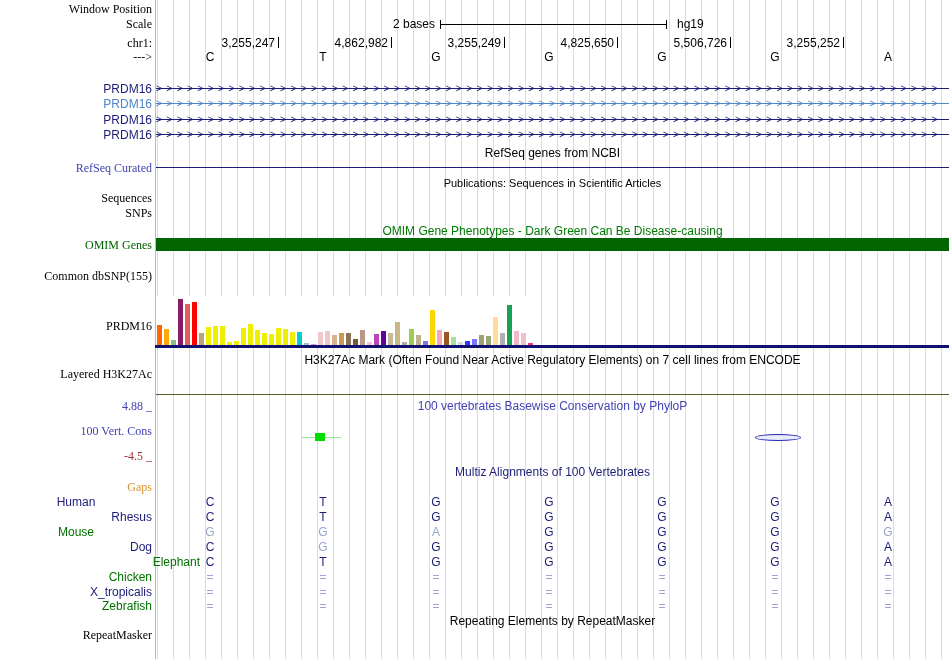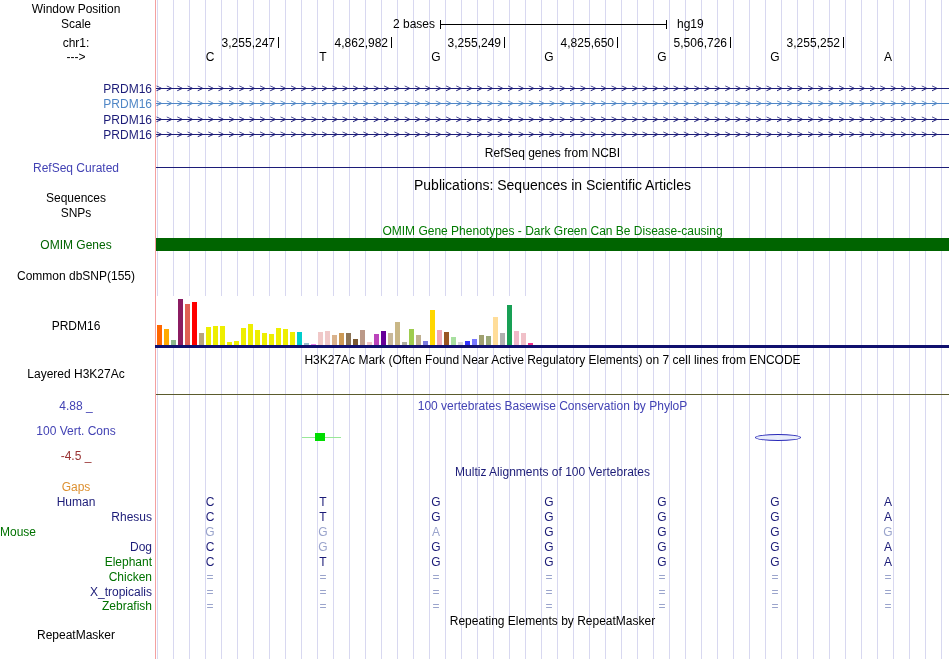--- a/index.html
+++ b/index.html
@@ -1,39 +1,39 @@
 <!DOCTYPE html>
 <html style="--navy: #1c1c78; --linkblue: #4242b4; --altblue: #4f86c6; --greenlabel: #007200; --omimgreen: #006400; --omimtitle: #007a00; --orange: #dd9030; --maroon: #993333; --muted: #9aa4cc; --grid: #d8d8f0; --pink: #f4a0a0; --olive: #5b5b2d; --gtexbase: #10106e; --consline: #98e898; --consbox: #00dd00; --consblue: #2929b8;"><head>
 <meta charset="utf-8">
 <style>
   html,body{margin:0;padding:0;background:#fff;}
   #browser{position:relative;width:950px;height:659px;background:#fff;overflow:hidden;
            font-family:"Liberation Sans",sans-serif;font-size:12px;color:#000;}
   .abs{position:absolute;}
-  .lbl{position:absolute;left:0;width:152px;text-align:center;white-space:nowrap;}
+  .lbl{position:absolute;left:0;width:152px;text-align:right;white-space:nowrap;font-family:Liberation Serif, serif;}
   .title{position:absolute;left:156px;width:793px;text-align:center;white-space:nowrap;}
   #hdr{position:absolute;left:356px;top:2px;font-size:13px;white-space:nowrap;}
   #hdr span{margin-right:14px;}
   #scale-val{position:absolute;left:156px;top:17px;width:279px;text-align:right;}
   #scale-bar{left:440px;top:24px;width:226px;height:1px;background:#000;}
   #scale-tick-l{left:440px;top:20px;width:1px;height:9px;background:#000;}
   #scale-tick-r{left:666px;top:20px;width:1px;height:9px;background:#000;}
   #scale-tag{position:absolute;left:677px;top:17px;}
   #pink-line{left:155px;top:0;width:1px;height:659px;background:var(--pink);}
   #lbl-winpos{top:2px} #lbl-scale{top:17px} #lbl-chrom{top:36px} #lbl-dir{top:50px}
   #lbl-refseq{top:161px;color:var(--linkblue);}
   #lbl-seqs{top:191px} #lbl-snps{top:206px}
   #lbl-omim{top:238px;color:var(--omimgreen);}
   #lbl-dbsnp{top:269px} #lbl-gtex{top:319px} #lbl-h3k{top:367px}
   #lbl-consmax{top:399px;color:var(--linkblue);}
   #lbl-cons{top:424px;color:var(--linkblue);}
   #lbl-consmin{top:449px;color:var(--maroon);}
   #lbl-gaps{top:480px;color:var(--orange);}
   #lbl-rmsk{top:628px}
-  #t-gencode{top:67px} #t-refseq{top:146px} #t-pubs{top:177px;font-size:14px;}
+  #t-gencode{top:67px} #t-refseq{top:146px} #t-pubs{top:177px;font-size:11px;}
   #t-omim{top:224px;color:var(--omimtitle);}
   #t-dbsnp{top:255px} #t-gtex{top:286px} #t-h3k{top:353px}
   #t-phylop{top:399px;color:var(--linkblue);}
   #t-multiz{top:465px;color:var(--navy);}
   #t-rmsk{top:614px}
   #refseq-line{left:156px;top:167px;width:793px;height:1px;background:var(--navy);}
   #omim-bar{left:156px;top:238px;width:793px;height:13px;background:var(--omimgreen);}
   #gtex-box{left:156px;top:296px;width:384px;height:49px;background:#fff;}
   #gtex-base{left:155px;top:345px;width:794px;height:3px;background:var(--gtexbase);}
   #h3k-line{left:156px;top:394px;width:793px;height:1px;background:var(--olive);}
@@ -251,37 +251,37 @@
       <div style="position: absolute; left: 760px; top: 495px; width: 30px; text-align: center; color: rgb(28, 28, 120);">G</div>
       <div style="position: absolute; left: 873px; top: 495px; width: 30px; text-align: center; color: rgb(28, 28, 120);">A</div>
       <div style="position: absolute; left: 0px; top: 510px; width: 152px; text-align: right; color: rgb(28, 28, 120);">Rhesus</div>
       <div style="position: absolute; left: 195px; top: 510px; width: 30px; text-align: center; color: rgb(28, 28, 120);">C</div>
       <div style="position: absolute; left: 308px; top: 510px; width: 30px; text-align: center; color: rgb(28, 28, 120);">T</div>
       <div style="position: absolute; left: 421px; top: 510px; width: 30px; text-align: center; color: rgb(28, 28, 120);">G</div>
       <div style="position: absolute; left: 534px; top: 510px; width: 30px; text-align: center; color: rgb(28, 28, 120);">G</div>
       <div style="position: absolute; left: 647px; top: 510px; width: 30px; text-align: center; color: rgb(28, 28, 120);">G</div>
       <div style="position: absolute; left: 760px; top: 510px; width: 30px; text-align: center; color: rgb(28, 28, 120);">G</div>
       <div style="position: absolute; left: 873px; top: 510px; width: 30px; text-align: center; color: rgb(28, 28, 120);">A</div>
-      <div style="position: absolute; left: 0px; top: 525px; width: 152px; text-align: left; color: rgb(0, 114, 0);">Mouse</div>
+      <div style="position: absolute; left: 0px; top: 525px; width: 152px; text-align: center; color: rgb(0, 114, 0);">Mouse</div>
       <div style="position: absolute; left: 195px; top: 525px; width: 30px; text-align: center; color: rgb(154, 164, 204);">G</div>
       <div style="position: absolute; left: 308px; top: 525px; width: 30px; text-align: center; color: rgb(154, 164, 204);">G</div>
       <div style="position: absolute; left: 421px; top: 525px; width: 30px; text-align: center; color: rgb(154, 164, 204);">A</div>
       <div style="position: absolute; left: 534px; top: 525px; width: 30px; text-align: center; color: rgb(28, 28, 120);">G</div>
       <div style="position: absolute; left: 647px; top: 525px; width: 30px; text-align: center; color: rgb(28, 28, 120);">G</div>
       <div style="position: absolute; left: 760px; top: 525px; width: 30px; text-align: center; color: rgb(28, 28, 120);">G</div>
       <div style="position: absolute; left: 873px; top: 525px; width: 30px; text-align: center; color: rgb(154, 164, 204);">G</div>
       <div style="position: absolute; left: 0px; top: 540px; width: 152px; text-align: right; color: rgb(28, 28, 120);">Dog</div>
       <div style="position: absolute; left: 195px; top: 540px; width: 30px; text-align: center; color: rgb(28, 28, 120);">C</div>
       <div style="position: absolute; left: 308px; top: 540px; width: 30px; text-align: center; color: rgb(154, 164, 204);">G</div>
       <div style="position: absolute; left: 421px; top: 540px; width: 30px; text-align: center; color: rgb(28, 28, 120);">G</div>
       <div style="position: absolute; left: 534px; top: 540px; width: 30px; text-align: center; color: rgb(28, 28, 120);">G</div>
       <div style="position: absolute; left: 647px; top: 540px; width: 30px; text-align: center; color: rgb(28, 28, 120);">G</div>
       <div style="position: absolute; left: 760px; top: 540px; width: 30px; text-align: center; color: rgb(28, 28, 120);">G</div>
       <div style="position: absolute; left: 873px; top: 540px; width: 30px; text-align: center; color: rgb(28, 28, 120);">A</div>
-      <div style="position: absolute; left: 0px; top: 555px; width: 152px; text-align: right; color: rgb(0, 114, 0);">Elephant</div>
+      <div style="position: absolute; left: 0px; top: 555px; width: 152px; text-align: right; color: rgb(0, 114, 0); padding-left: 48px;">Elephant</div>
       <div style="position: absolute; left: 195px; top: 555px; width: 30px; text-align: center; color: rgb(28, 28, 120);">C</div>
       <div style="position: absolute; left: 308px; top: 555px; width: 30px; text-align: center; color: rgb(28, 28, 120);">T</div>
       <div style="position: absolute; left: 421px; top: 555px; width: 30px; text-align: center; color: rgb(28, 28, 120);">G</div>
       <div style="position: absolute; left: 534px; top: 555px; width: 30px; text-align: center; color: rgb(28, 28, 120);">G</div>
       <div style="position: absolute; left: 647px; top: 555px; width: 30px; text-align: center; color: rgb(28, 28, 120);">G</div>
       <div style="position: absolute; left: 760px; top: 555px; width: 30px; text-align: center; color: rgb(28, 28, 120);">G</div>
       <div style="position: absolute; left: 873px; top: 555px; width: 30px; text-align: center; color: rgb(28, 28, 120);">A</div>
       <div style="position: absolute; left: 0px; top: 570px; width: 152px; text-align: right; color: rgb(0, 114, 0);">Chicken</div>
       <div style="position: absolute; left: 195px; top: 570px; width: 30px; text-align: center; color: rgb(154, 164, 204);">=</div>
       <div style="position: absolute; left: 308px; top: 570px; width: 30px; text-align: center; color: rgb(154, 164, 204);">=</div>

